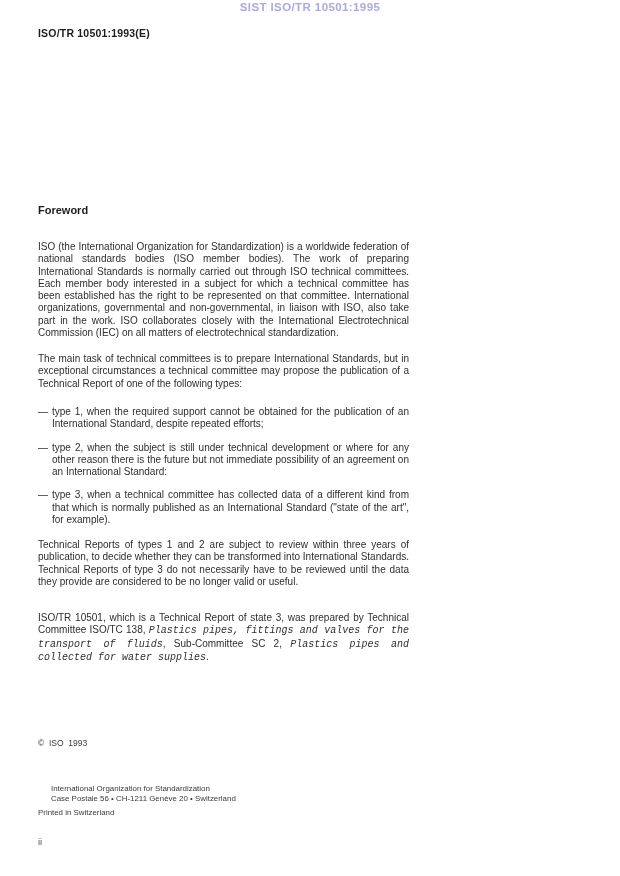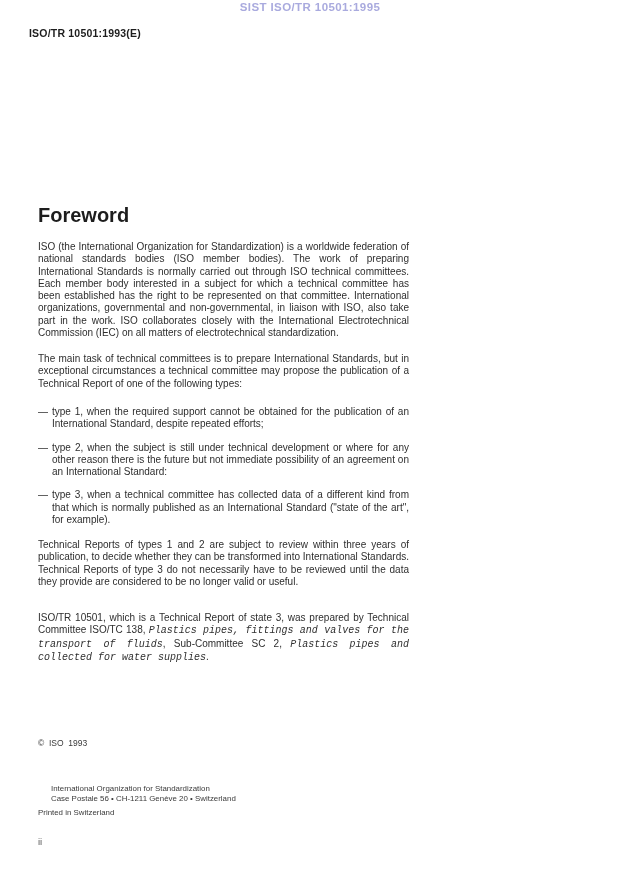--- a/index.html
+++ b/index.html
@@ -20,32 +20,32 @@
     width: 100%;
     text-align: center;
     font-size: 11.5px;
     font-weight: bold;
     letter-spacing: 0.4px;
     color: #a9aade;
   }
   .doc-ref {
     position: absolute;
     top: 27px;
-    left: 29px;
+    left: 38px;
     font-size: 10.5px;
     font-weight: bold;
     letter-spacing: 0.2px;
     color: #1d1d1d;
   }
   .foreword-title {
     position: absolute;
     top: 204px;
     left: 38px;
     margin: 0;
-    font-size: 20px;
+    font-size: 11px;
     font-weight: bold;
     color: #1d1d1d;
   }
   .body-text {
     position: absolute;
     left: 38px;
     width: 371px;
     margin: 0;
     font-size: 10px;
     line-height: 12.3px;

